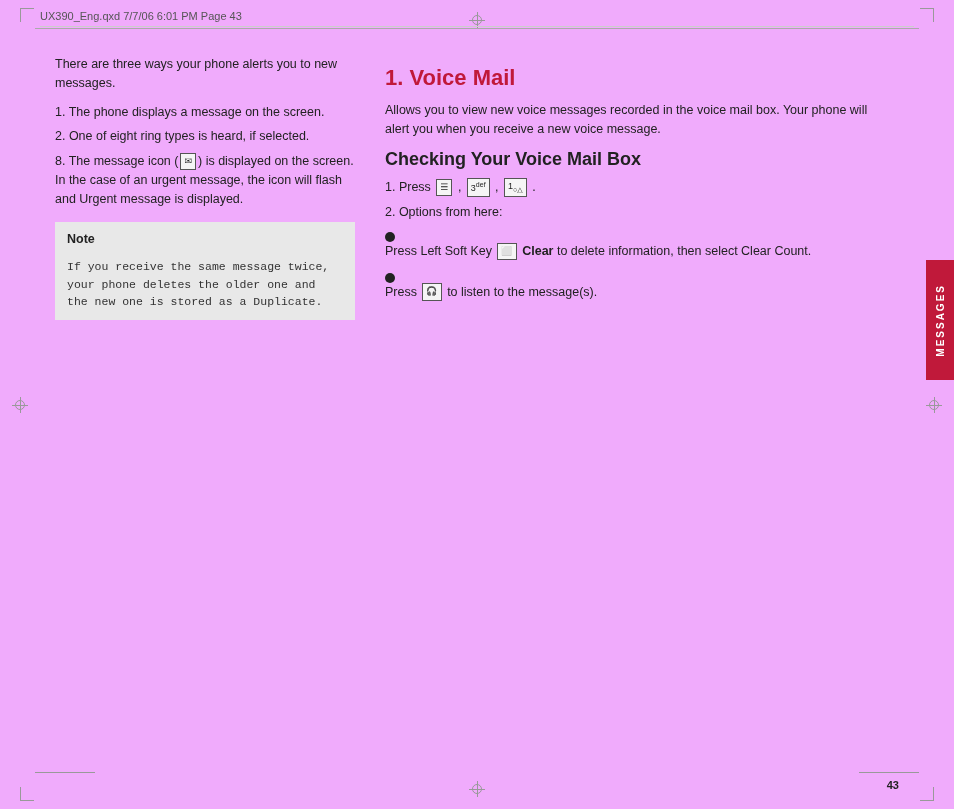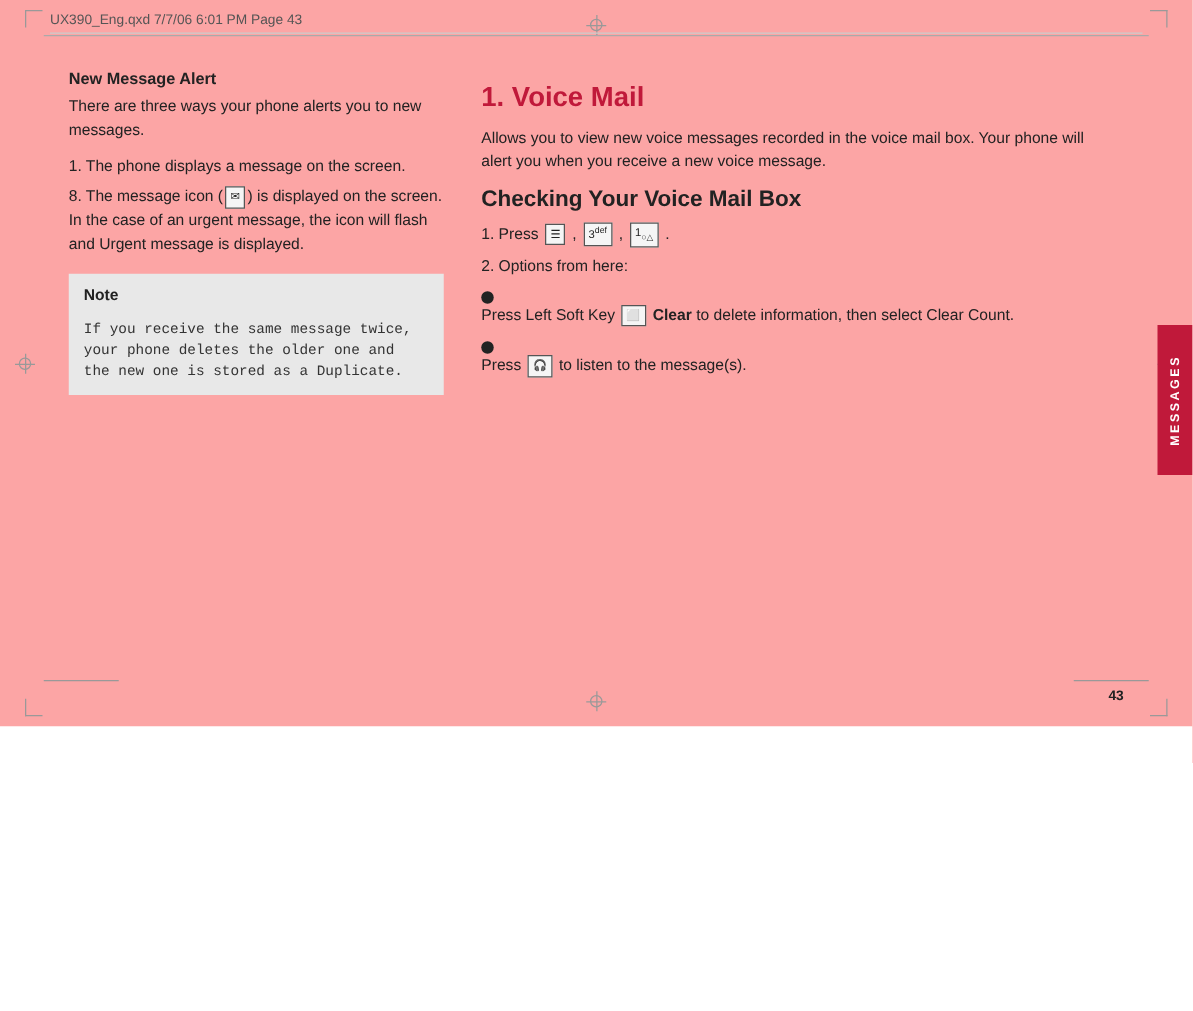--- a/index.html
+++ b/index.html
@@ -10,23 +10,23 @@
       background: #ffffff;
       font-family: Arial, Helvetica, sans-serif;
       font-size: 13px;
       color: #222;
       position: relative;
       overflow: hidden;
     }
 
     .page-container {
       width: 954px;
-      height: 581px;
+      height: 809px;
       position: relative;
-      background: #fca5a5;
+      background: #f0abfc;
     }
 
     
     .header-bar {
       position: absolute;
       top: 10px;
       left: 40px;
       right: 40px;
       display: flex;
       align-items: center;
@@ -288,28 +288,30 @@
   <div class="header-line"></div>
 
   <div class="side-tab">
     <span class="side-tab-text">MESSAGES</span>
   </div>
 
   <div class="content-area">
 
     <div class="left-column">
 
-      <div class="section-heading">New Message Alert</div>
 
       <div class="body-text">There are three ways your phone alerts you to new messages.</div>
 
       <div class="list-item">
         <span>1. The phone displays a message on the screen.</span>
       </div>
 
+      <div class="list-item">
+        <span>2. One of eight ring types is heard, if selected.</span>
+      </div>
 
       <div class="list-item">
         <span>8. The message icon (</span><span class="inline-icon">✉</span><span>) is displayed on the screen. In the case of an urgent message, the icon will flash and Urgent message is displayed.</span>
       </div>
 
       <div class="note-box">
         <div class="note-label">Note</div>
         <div class="note-text">If you receive the same message twice, your phone deletes the older one and the new one is stored as a Duplicate.</div>
       </div>
 

